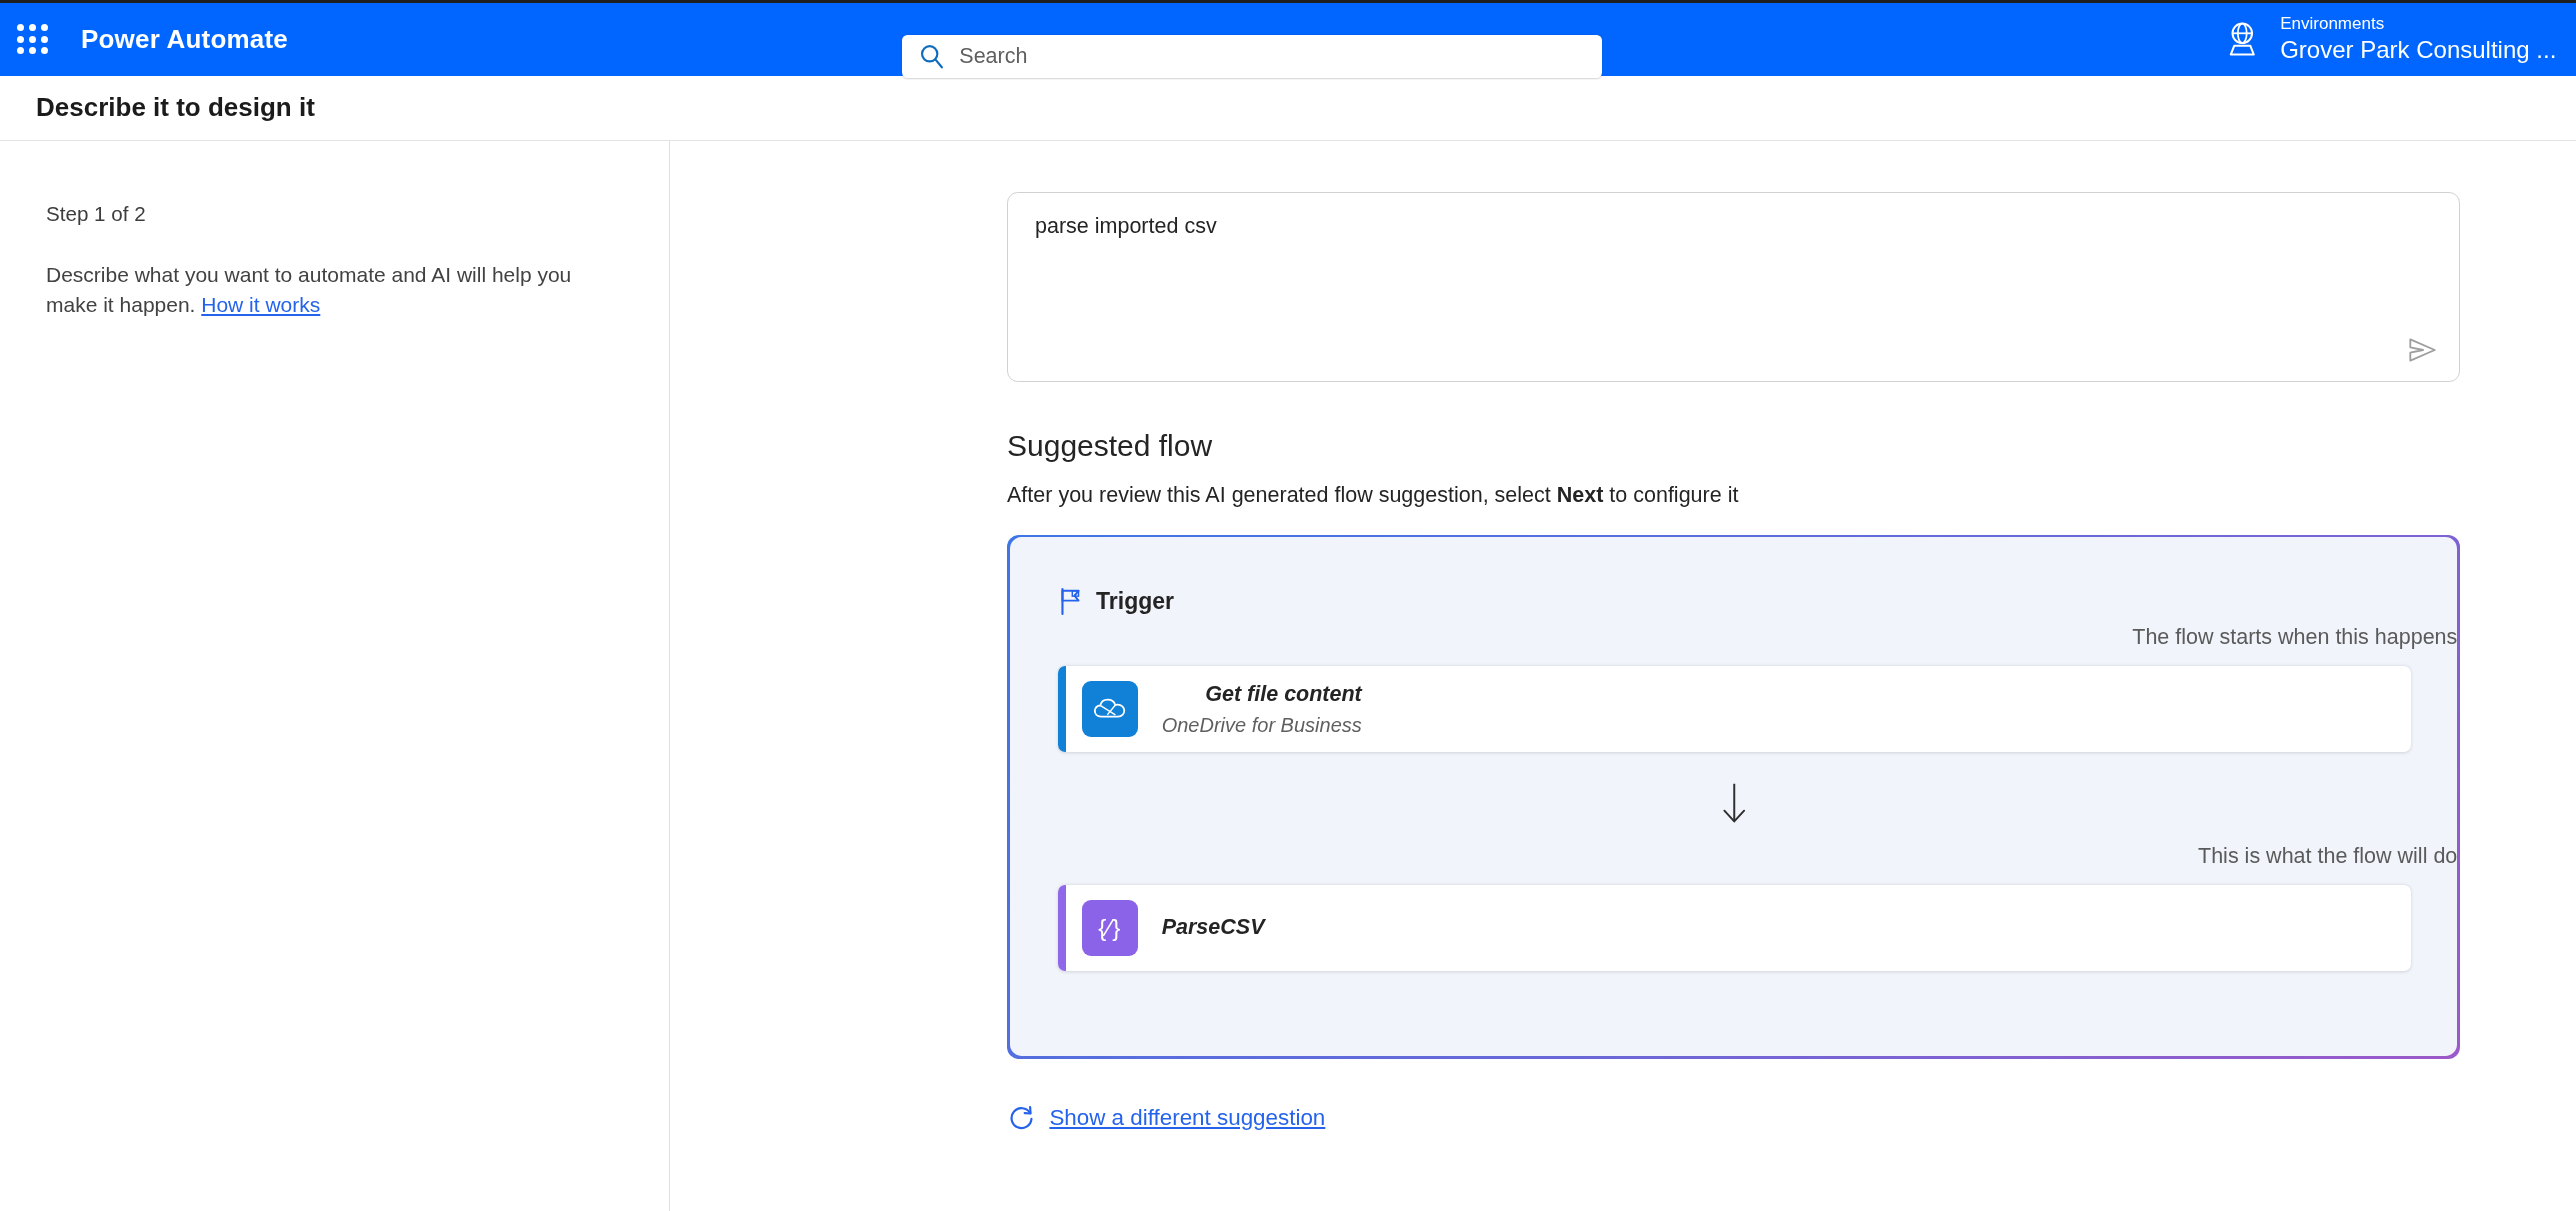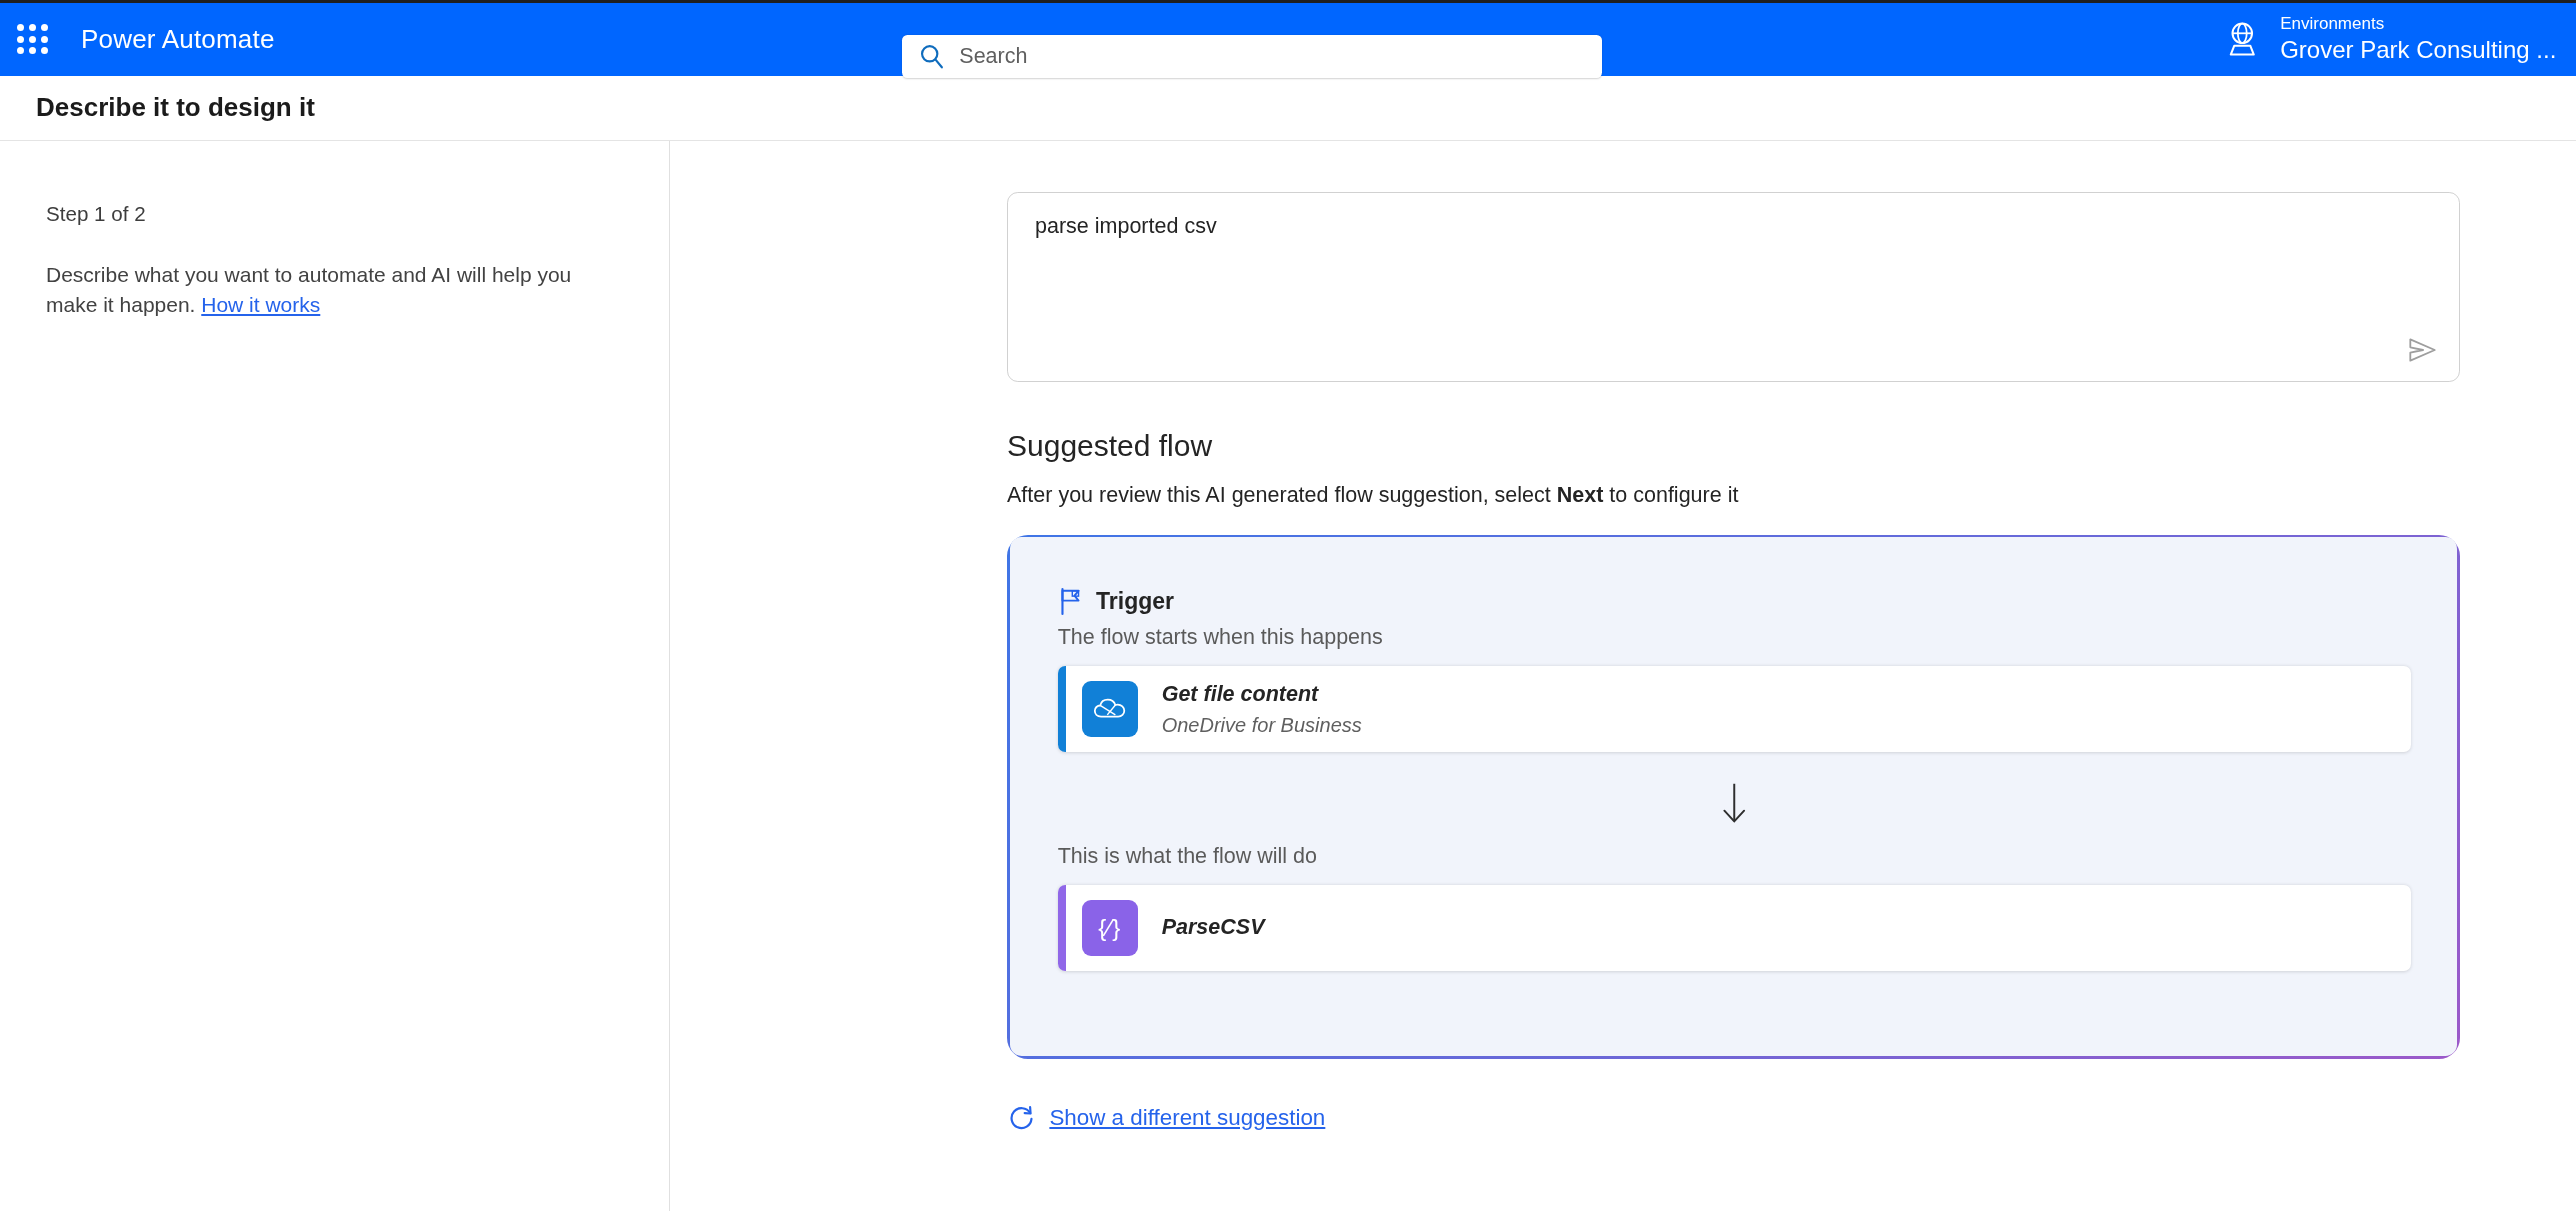--- a/index.html
+++ b/index.html
@@ -14,21 +14,21 @@
   .topbar {
     height: 73px; background: #0066ff; display: flex; align-items: center;
     position: relative; color: #fff;
   }
   .waffle-btn {
     width: 65px; height: 73px; display: flex; align-items: center; justify-content: center;
     cursor: pointer;
   }
   .waffle { display: grid; grid-template-columns: repeat(3, 7.2px); grid-gap: 4.5px; }
   .waffle span { width: 7.2px; height: 7.2px; border-radius: 50%; background: #fff; }
-  .app-title { font-size: 26px; font-weight: 400; margin-left: 16px; letter-spacing: 0.2px; }
+  .app-title { font-size: 26px; font-weight: 700; margin-left: 16px; letter-spacing: 0.2px; }
   .search-wrap {
     position: absolute; left: 902px; top: 32px; width: 700px; height: 43px;
     background: #fff; border-radius: 5.4px; display: flex; align-items: center;
     padding: 0 16px; box-shadow: 0 0.9px 1.8px rgba(0,0,0,0.18);
   }
   .search-wrap svg { flex: 0 0 auto; }
   .search-wrap input {
     border: none; outline: none; flex: 1; margin-left: 14.3px;
     font-size: 21.5px; color: #242424; background: transparent;
     font-family: "Liberation Sans", "DejaVu Sans", sans-serif;
@@ -78,22 +78,23 @@
     display: flex; align-items: center; justify-content: center; cursor: pointer;
     background: transparent; border: none;
   }
 
   .suggested-heading { font-size: 30px; font-weight: 400; margin-top: 47px; color: #242424; }
   .suggested-sub { font-size: 21.5px; margin-top: 20px; color: #242424; }
   .suggested-sub b { font-weight: 700; }
 
   
   .suggestion-card {
-    margin-top: 27px; width: 1453px; height: 524px; border-radius: 21px; padding: 2.7px;
+    margin-top: 27px; width: 1453px; height: 524px; border-radius: 12px; padding: 2.7px;
     background: linear-gradient(135deg, #3f75e6 0%, #6a68d8 55%, #9c59c9 100%);
+    text-align: right;
   }
   .suggestion-inner {
     width: 100%; height: 100%; border-radius: 11.7px; background: #f1f4fb;
     padding: 50px 0 0 48px;
   }
   .section-row { display: flex; align-items: center; gap: 13.4px; }
   .section-label { font-size: 23px; font-weight: 700; color: #242424; }
   .section-desc { font-size: 21.5px; color: #5a5a5a; margin-top: 9px; }
 
   .flow-card {

